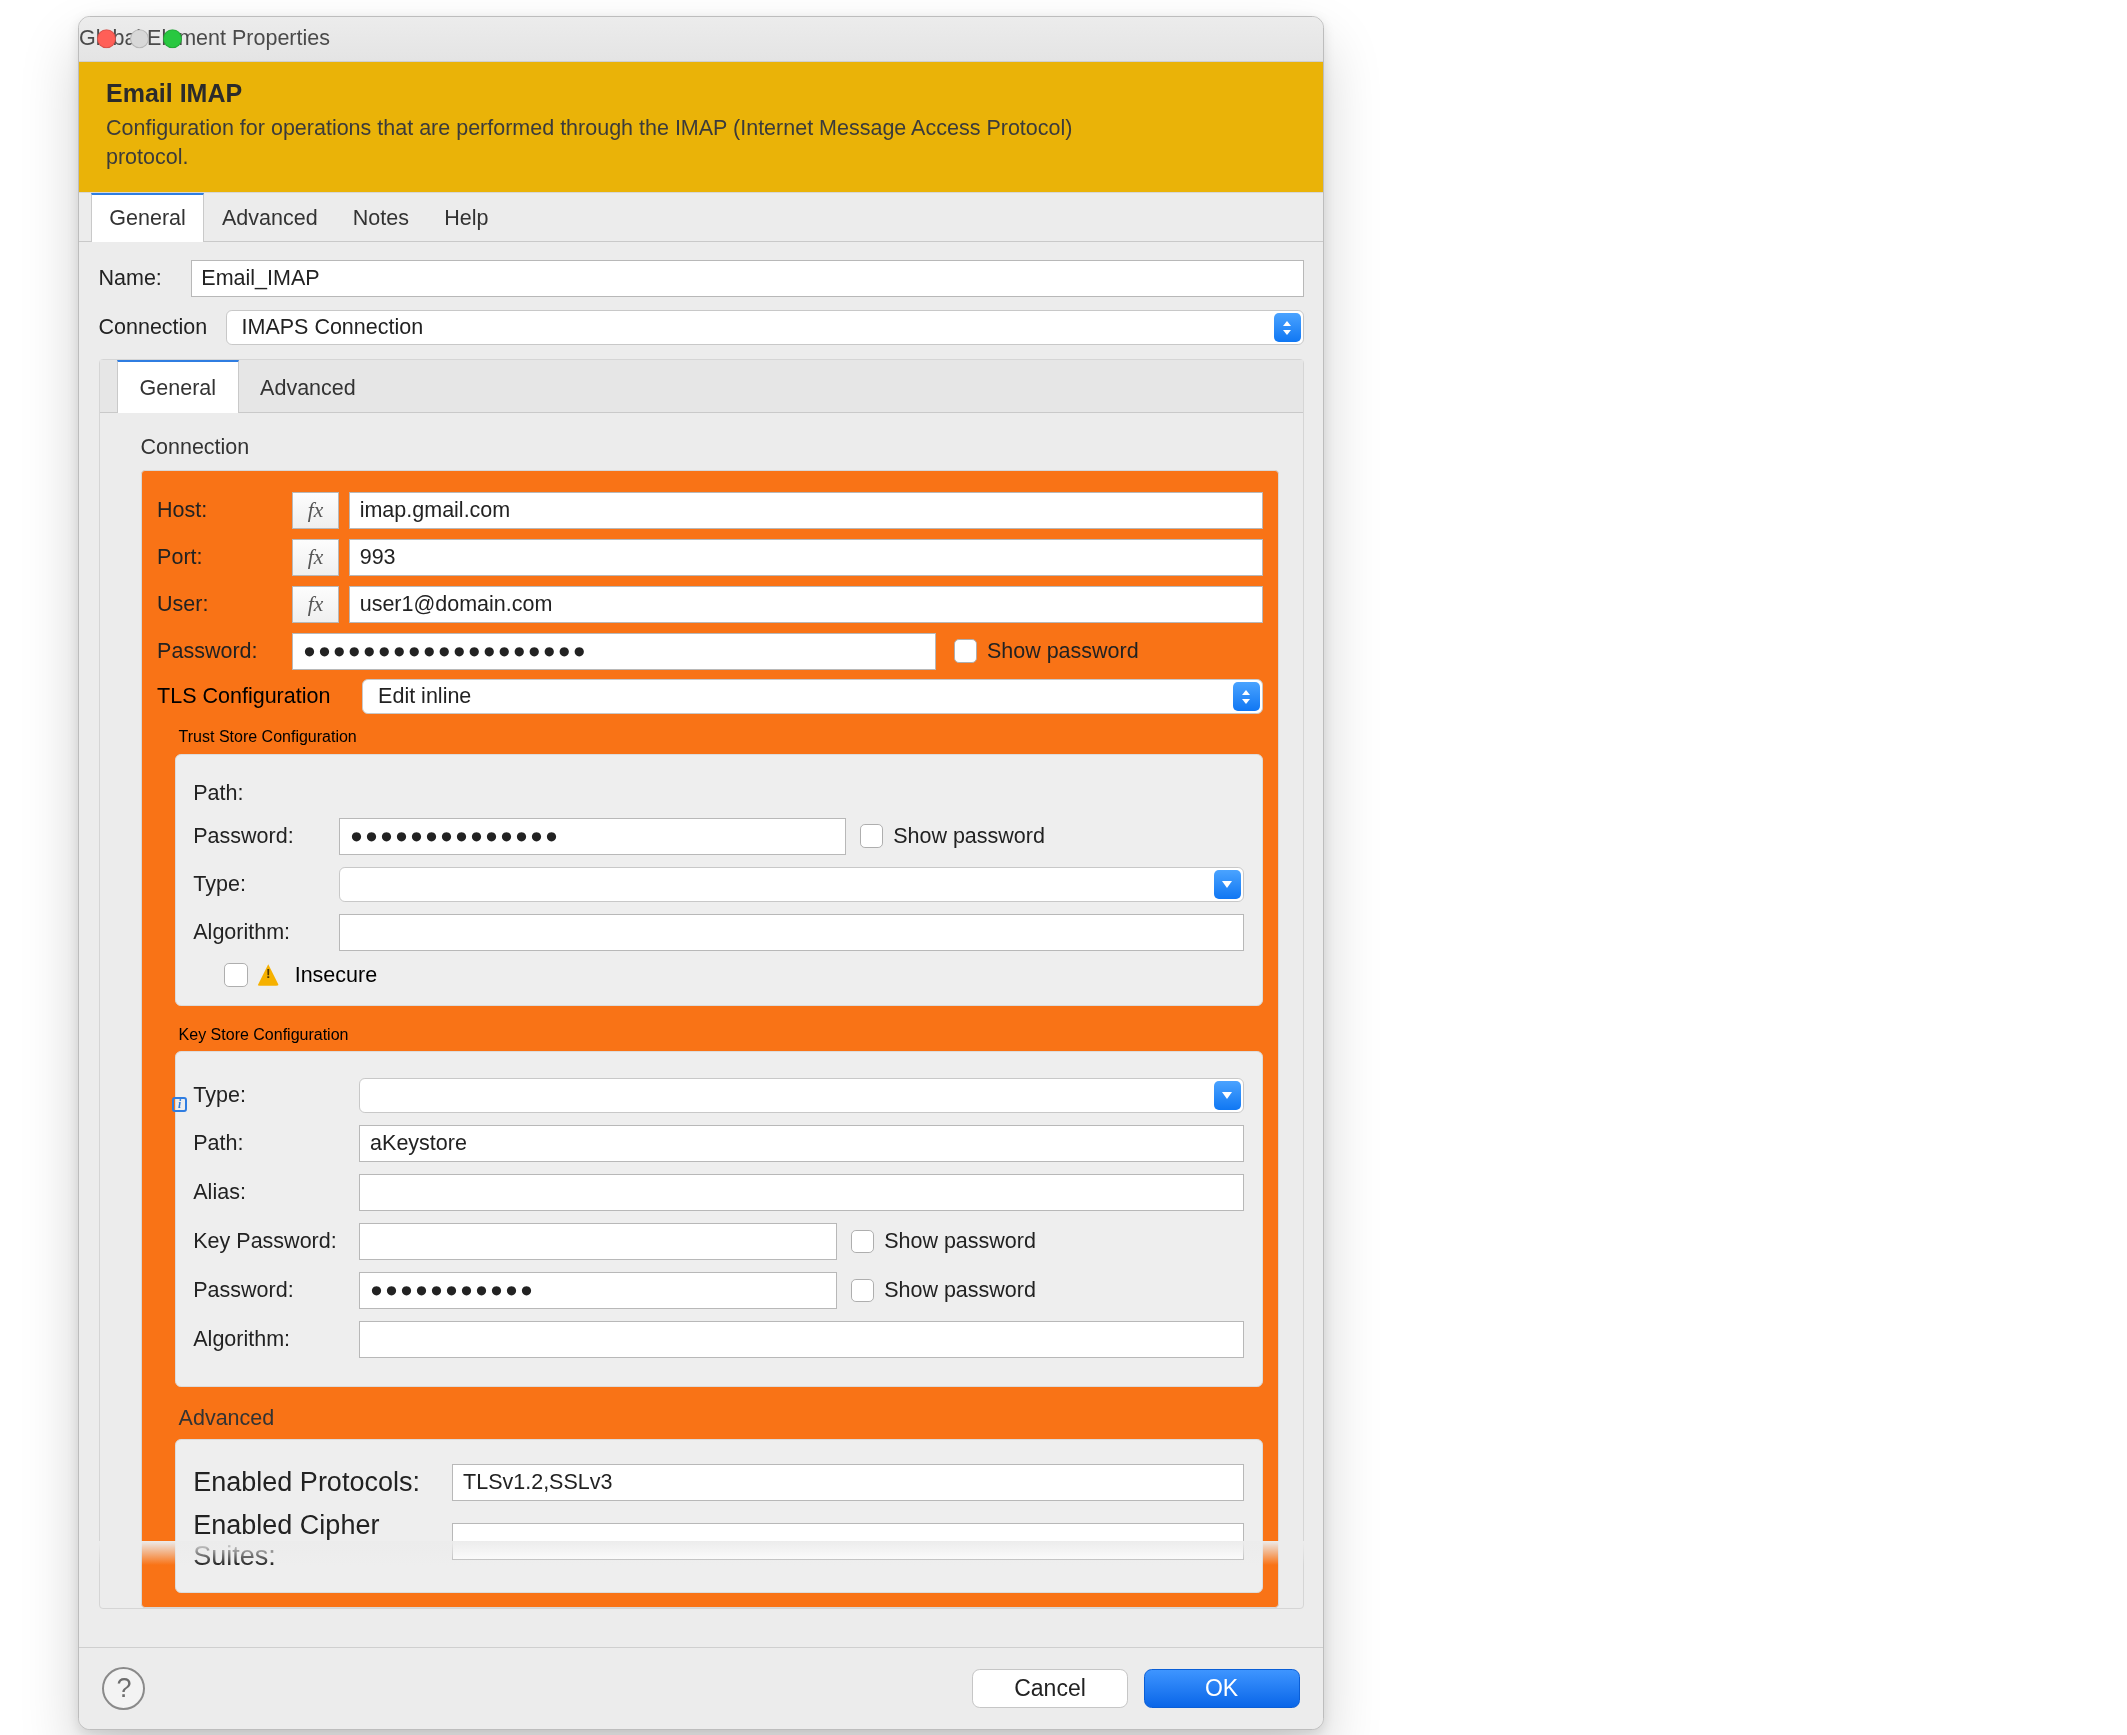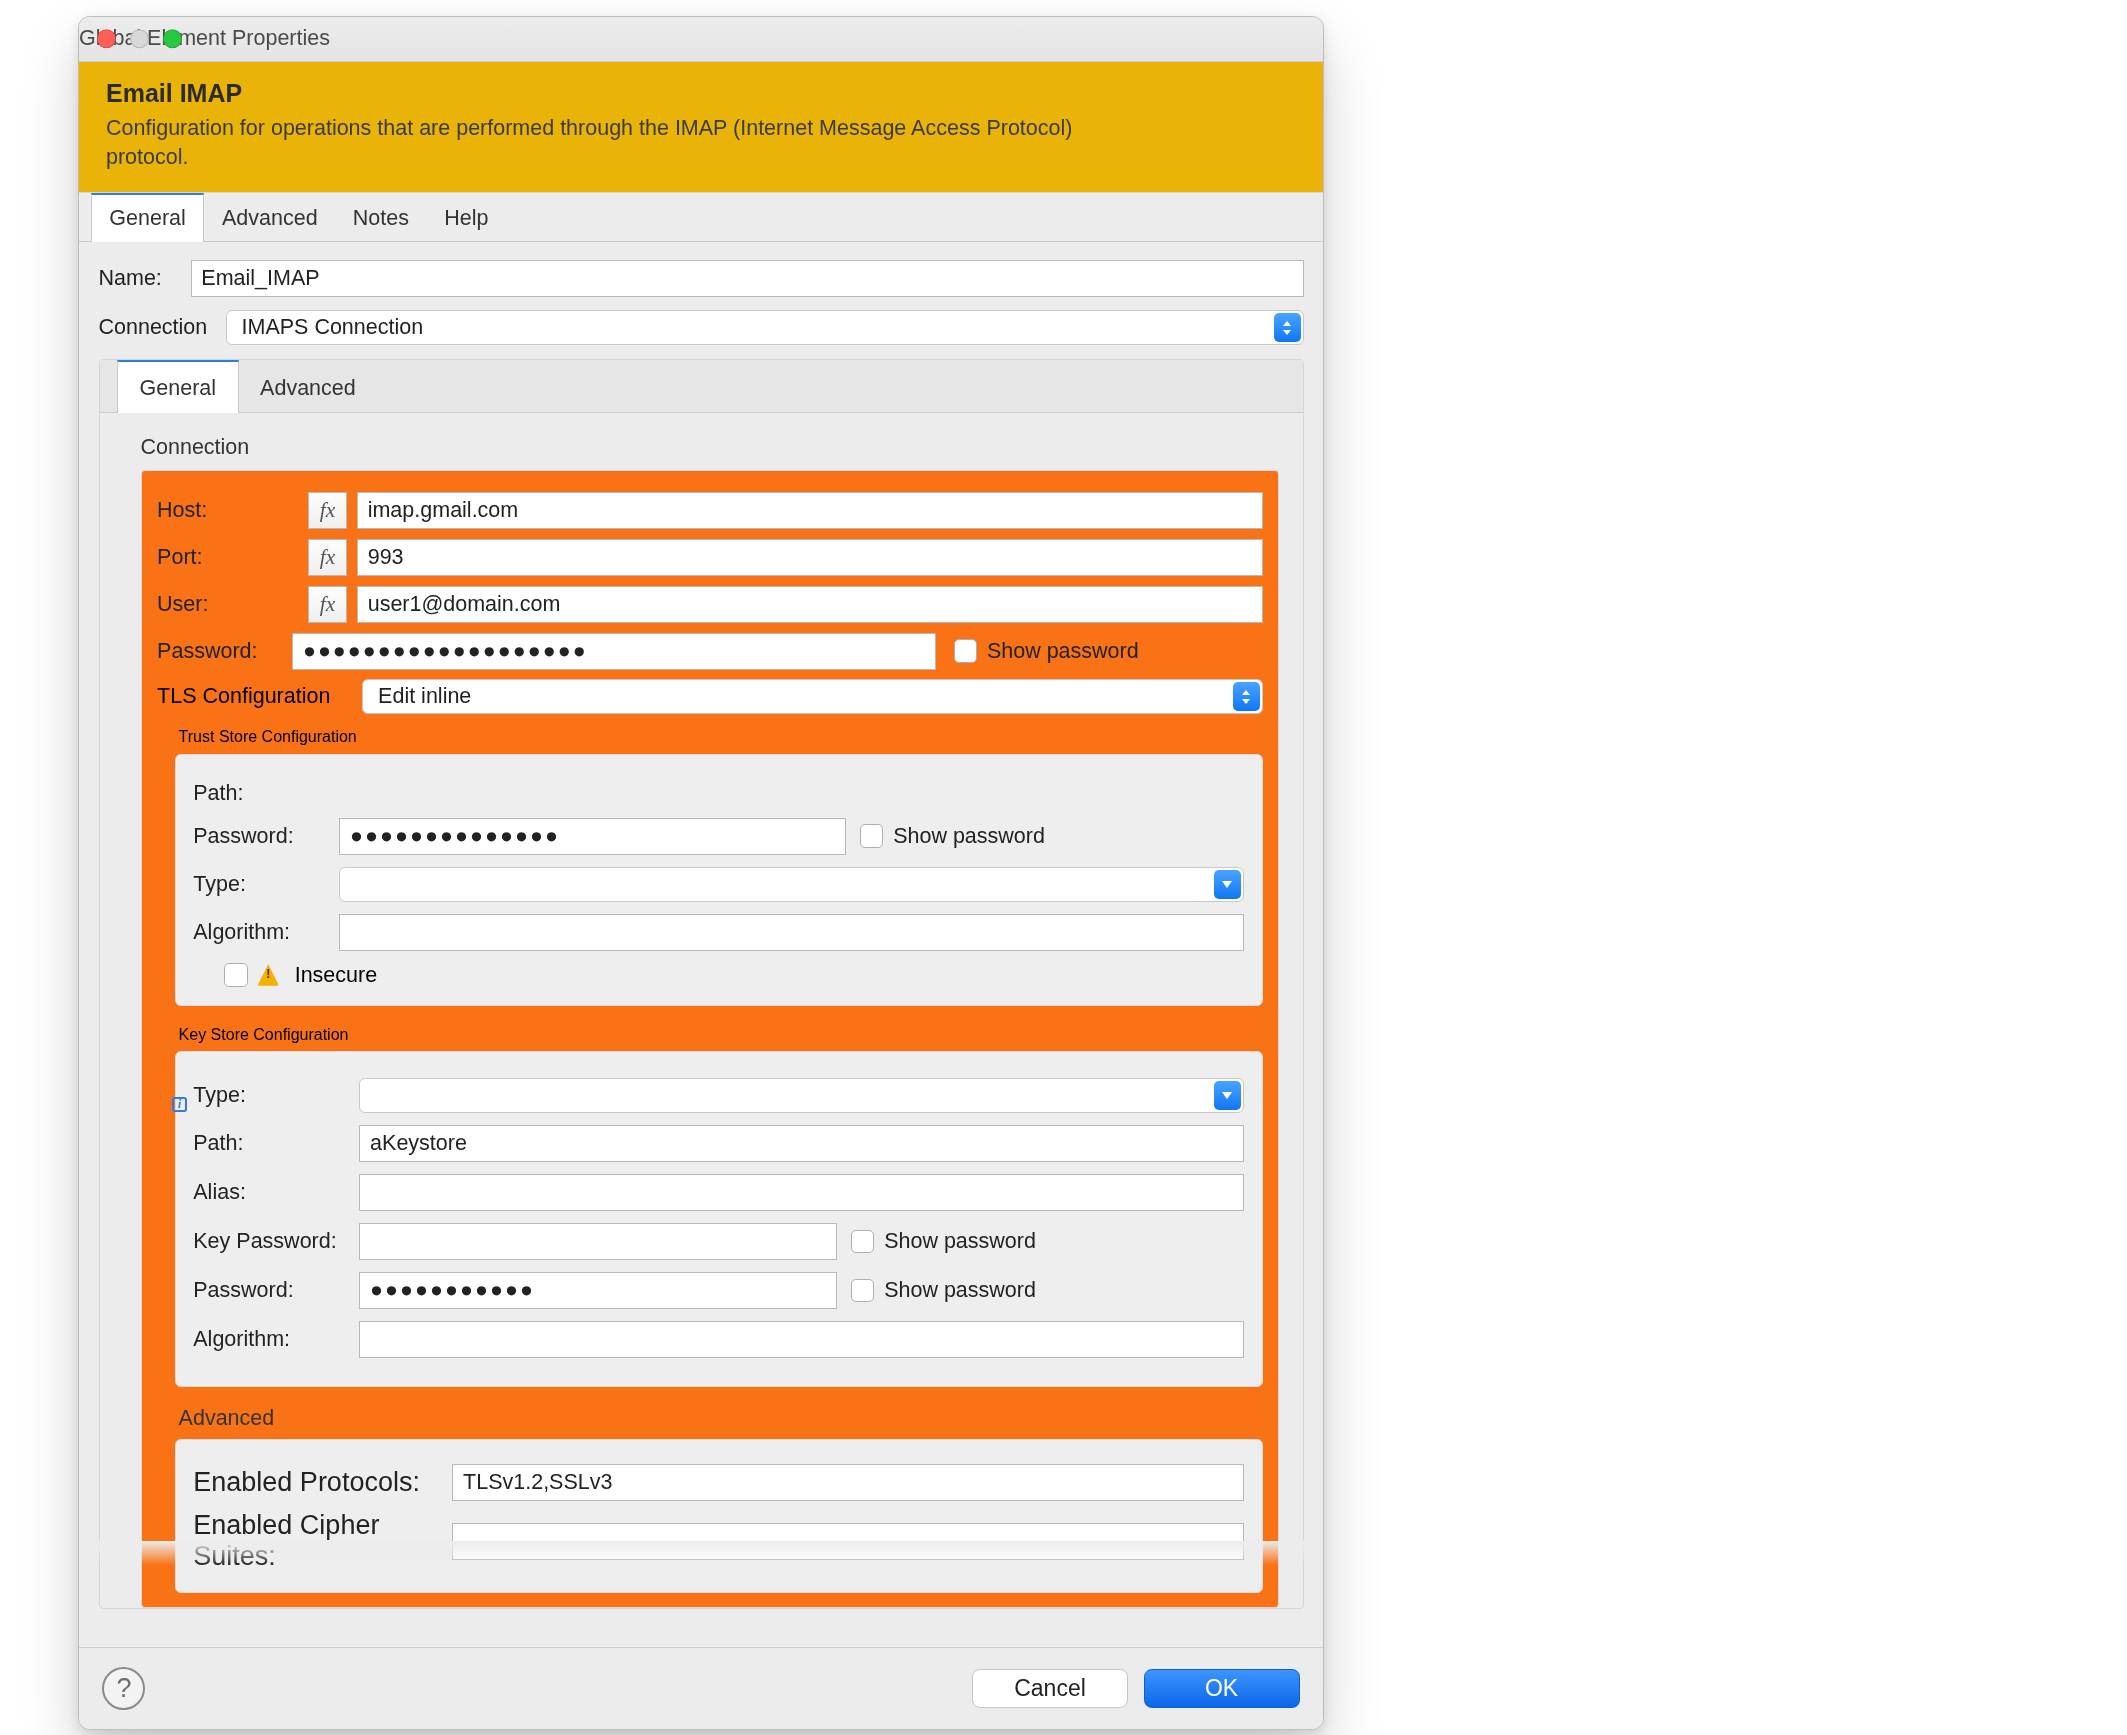--- a/index.html
+++ b/index.html
@@ -86,23 +86,23 @@
   .sub-tab.active {
     background:#fff; border-top:2.9px solid #2f7de1;
     border-left:1px solid #c9c9c9; border-right:1px solid #c9c9c9;
     margin-left:17.6px; margin-bottom:-1px;
   }
   .sub-body { padding:15.6px 23.4px 0 41px; }
   .section-title { font-size:21.5px; color:#333; margin:5.9px 0 9.8px 0; }
   .field-row { display:flex; align-items:center; margin:9.8px 0; }
   .field-row .flab { width:135px; font-size:21.5px; color:#222; }
   .fx {
-    width:39px; height:37px; border:1px solid #b8b8b8; background:linear-gradient(#fdfdfd,#efefef);
+    width:47px; height:37px; border:1px solid #b8b8b8; background:linear-gradient(#fdfdfd,#efefef);
     display:flex; align-items:center; justify-content:center; margin-right:9.8px;
-    font-style:italic; font-family:"Times New Roman", serif; font-size:21.5px; color:#555;margin-left:16px;
+    font-style:italic; font-family:"Times New Roman", serif; font-size:21.5px; color:#555;
   }
   .field-row input.wide { flex:1; }
   .pwd-row .flab { width:135px; }
   .pwd-row input { flex:1; letter-spacing:2px; }
   .cb-wrap { display:flex; align-items:center; gap:9.8px; margin-left:17.6px; font-size:21.5px; color:#222; }
   .cb {
     width:23.4px; height:23.4px; border:1px solid #aeaeae; border-radius:4.9px; background:#fff;
   }
   .tls-row .flab2 { width:205px; font-size:21.5px; }
   .group {

